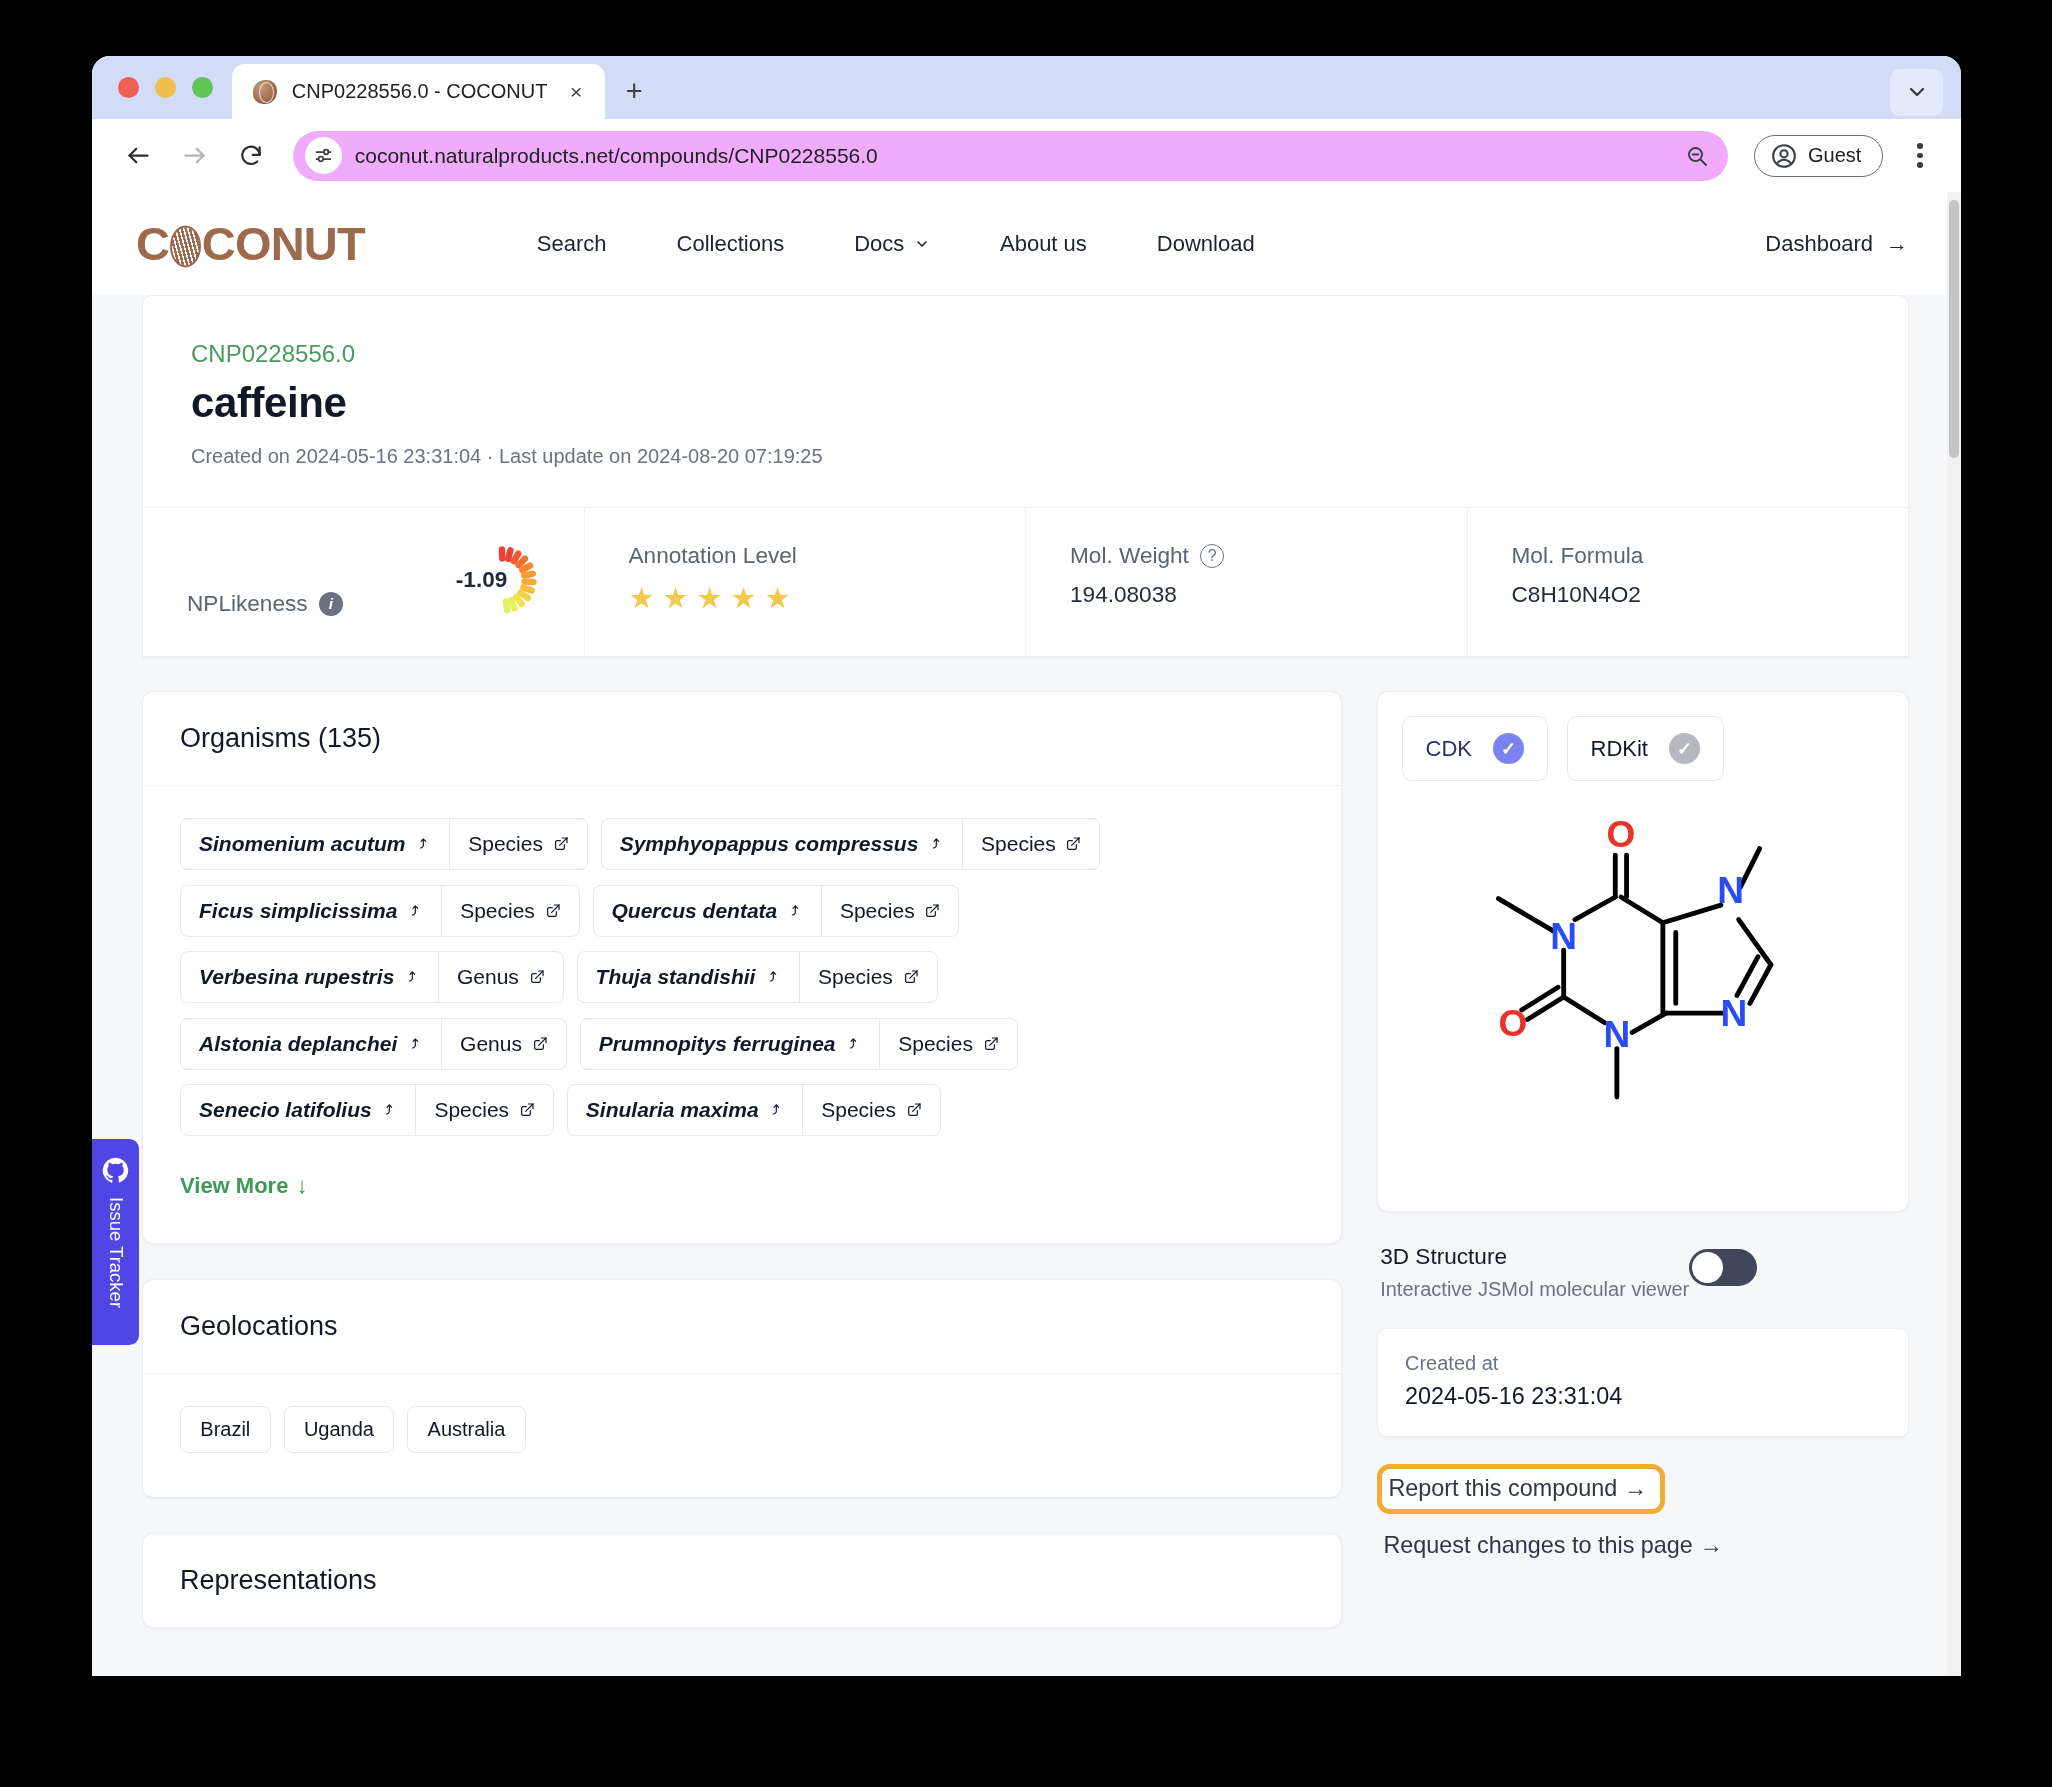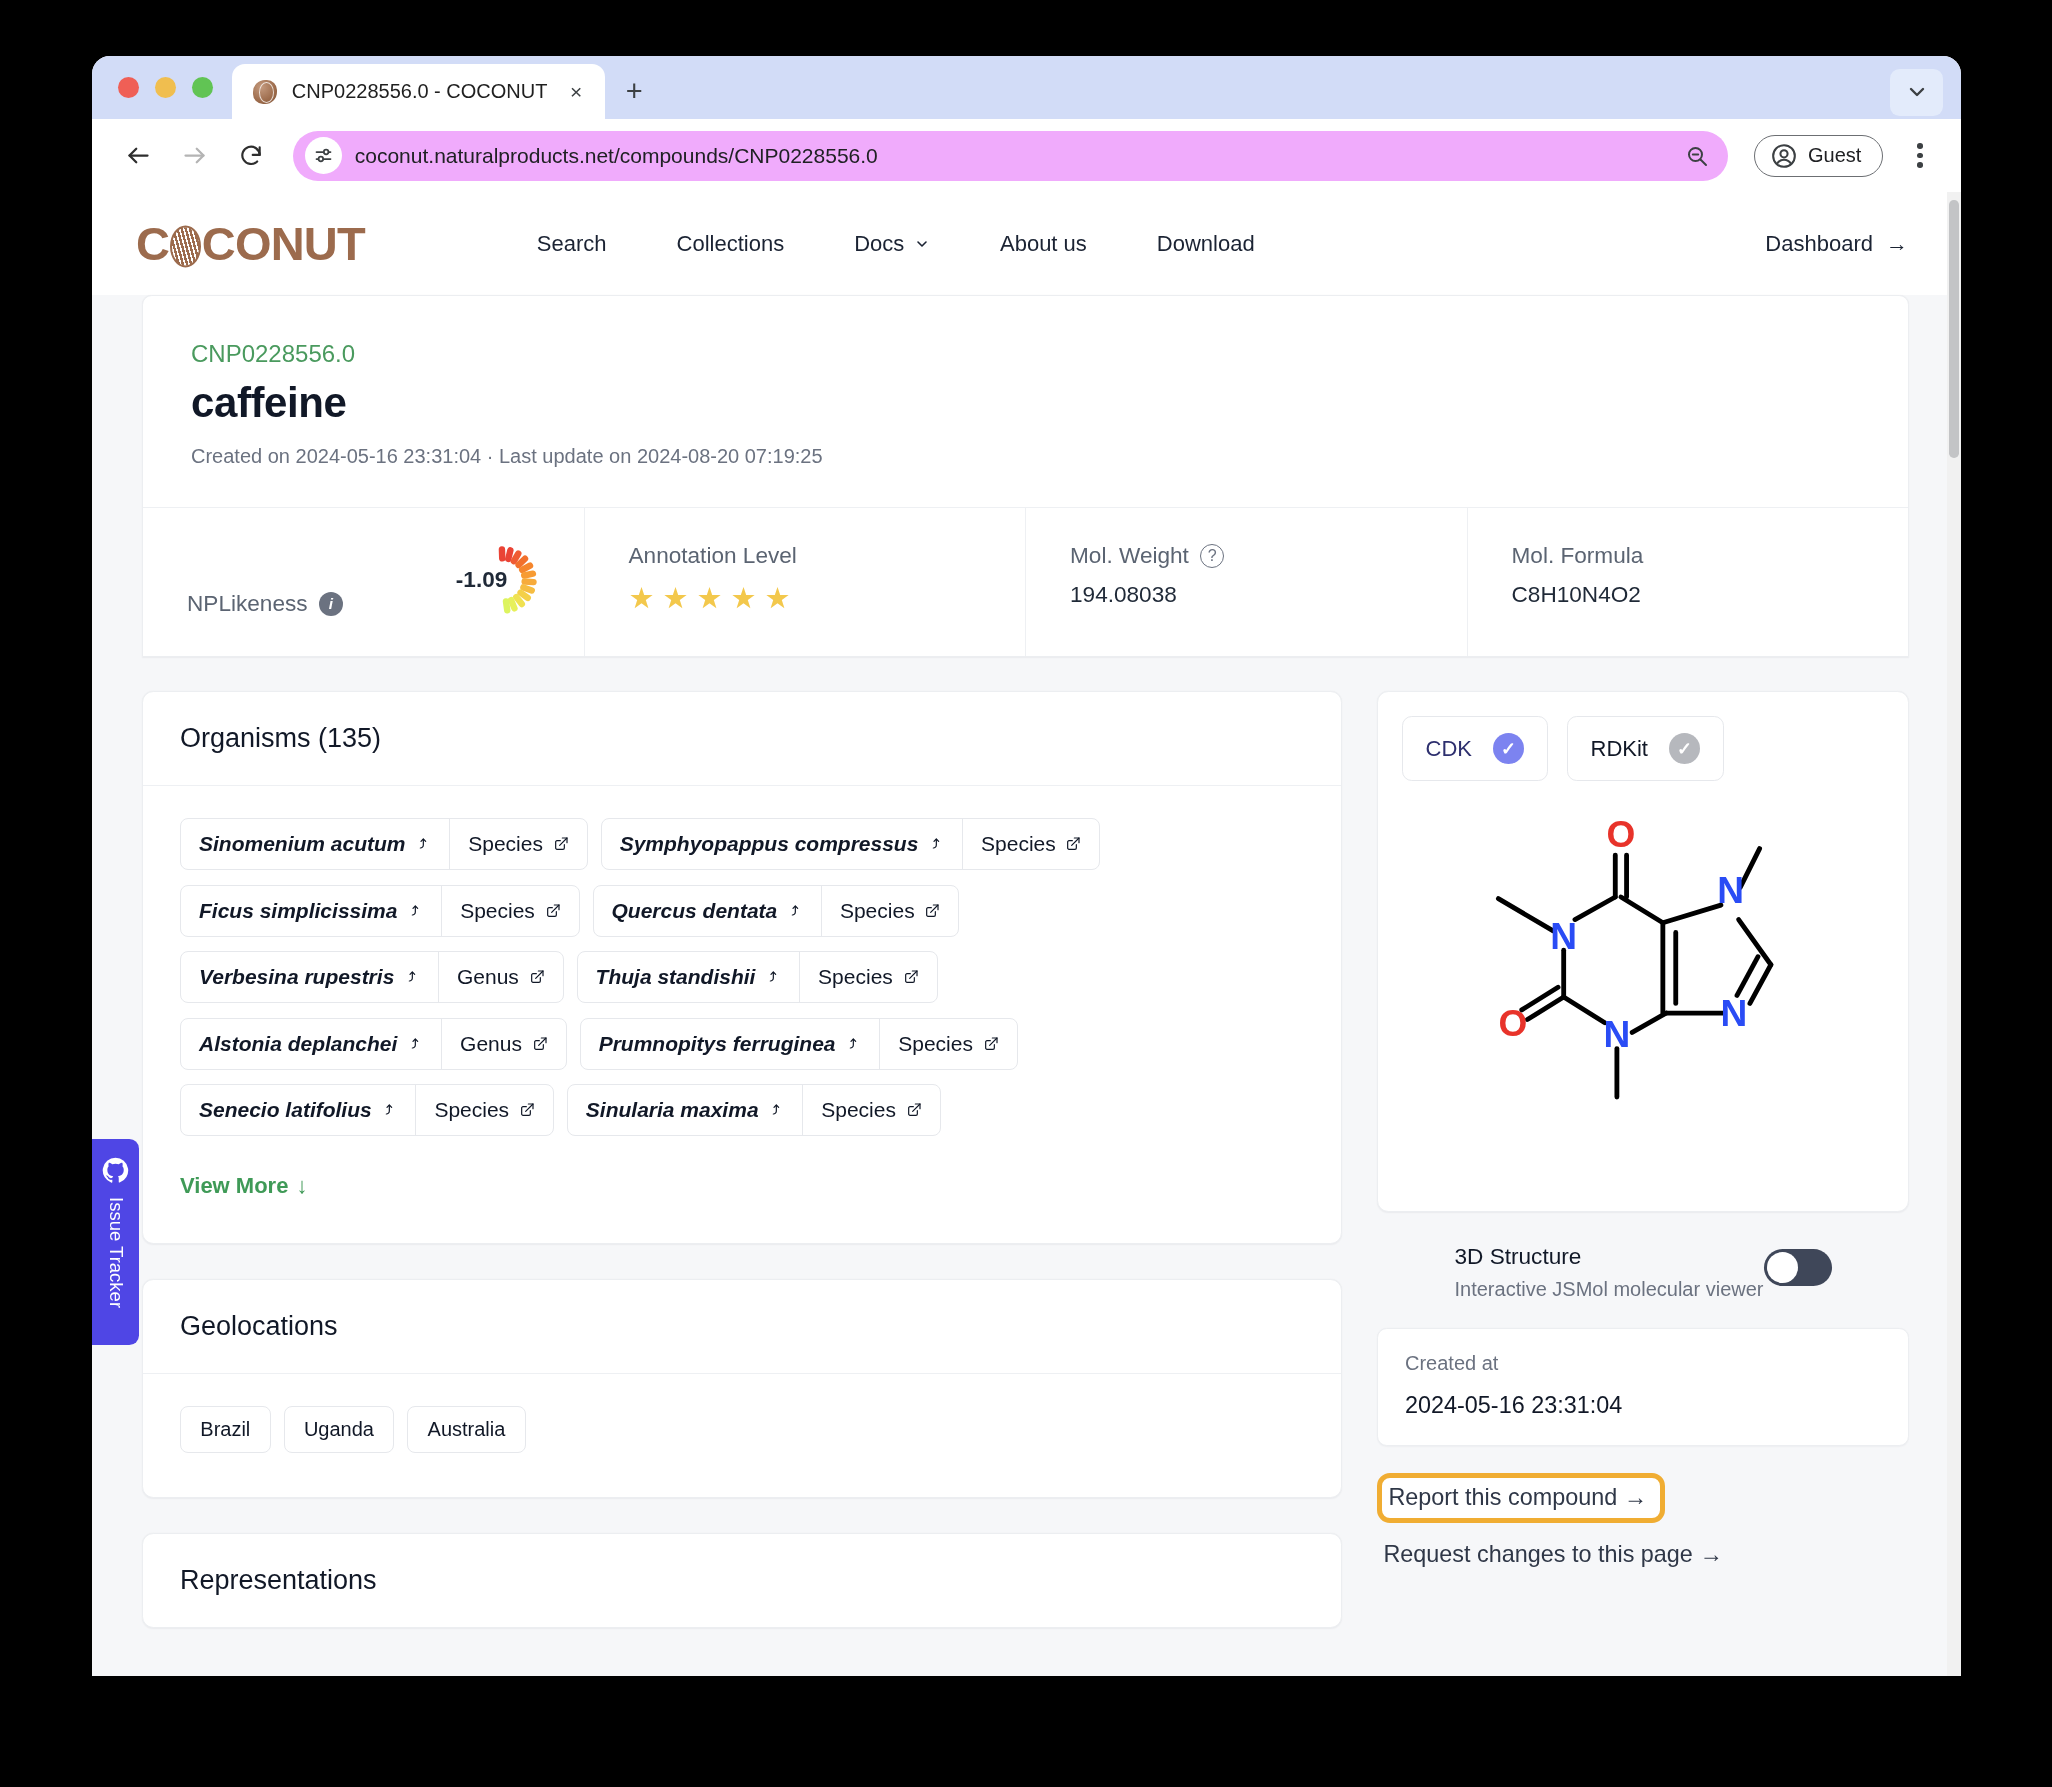--- a/index.html
+++ b/index.html
@@ -254,40 +254,40 @@
     width: 31px; height: 31px; border-radius: 50%;
     display: inline-flex; align-items: center; justify-content: center;
     color: #fff; font-size: 18px; font-weight: 700;
   }
   .tick.on { background: #7c83f0; }
   .tick.off { background: #b6b8bd; }
 
   .mol-wrap { display: flex; align-items: center; justify-content: center;
               height: 395px; margin-top: 8px; }
 
-  .three-d { display: flex; align-items: flex-start; justify-content: center;
+  .three-d { display: flex; align-items: flex-start; justify-content: flex-start;
              margin-top: 32px; padding: 0 3.2px; }
   .three-d-title { font-size: 22.6px; color: #111827; }
   .three-d-sub { font-size: 20px; color: #6b7280; margin-top: 8px; }
   .switch {
     width: 68px; height: 37px; border-radius: 18.5px; background: #3f4759;
     position: relative; cursor: pointer; flex: 0 0 68px; margin-top: 4.8px;
   }
   .switch .knob {
     position: absolute; left: 3.2px; top: 3.2px; width: 31px; height: 31px;
     border-radius: 50%; background: #fff;
   }
 
   .created-box {
     margin-top: 27px; border: 0.8px solid #eceef1; border-radius: 9.7px;
     background: #fff; padding: 22.6px 27px 26px;
     box-shadow: 0 0.8px 1.6px rgba(16,24,40,.04);
   }
   .created-label { font-size: 20px; color: #6b7280; }
-  .created-value { font-size: 23.4px; color: #111827; margin-top: 17px; }
+  .created-value { font-size: 23.4px; color: #111827; margin-top: 8px; }
 
   .report-wrap {
     margin-top: 27px; display: inline-block;
     border: 5.6px solid #f0ad33; border-radius: 13px; background: #fff;
     padding: 6.4px 13px 6.4px 6.4px;
   }
   .report-link { font-size: 23.4px; color: #2f3747; cursor: pointer; white-space: nowrap; }
   .request-link { display: block; margin-top: 18px; margin-left: 6.4px;
                   font-size: 23.4px; color: #2f3747; cursor: pointer; }
 

